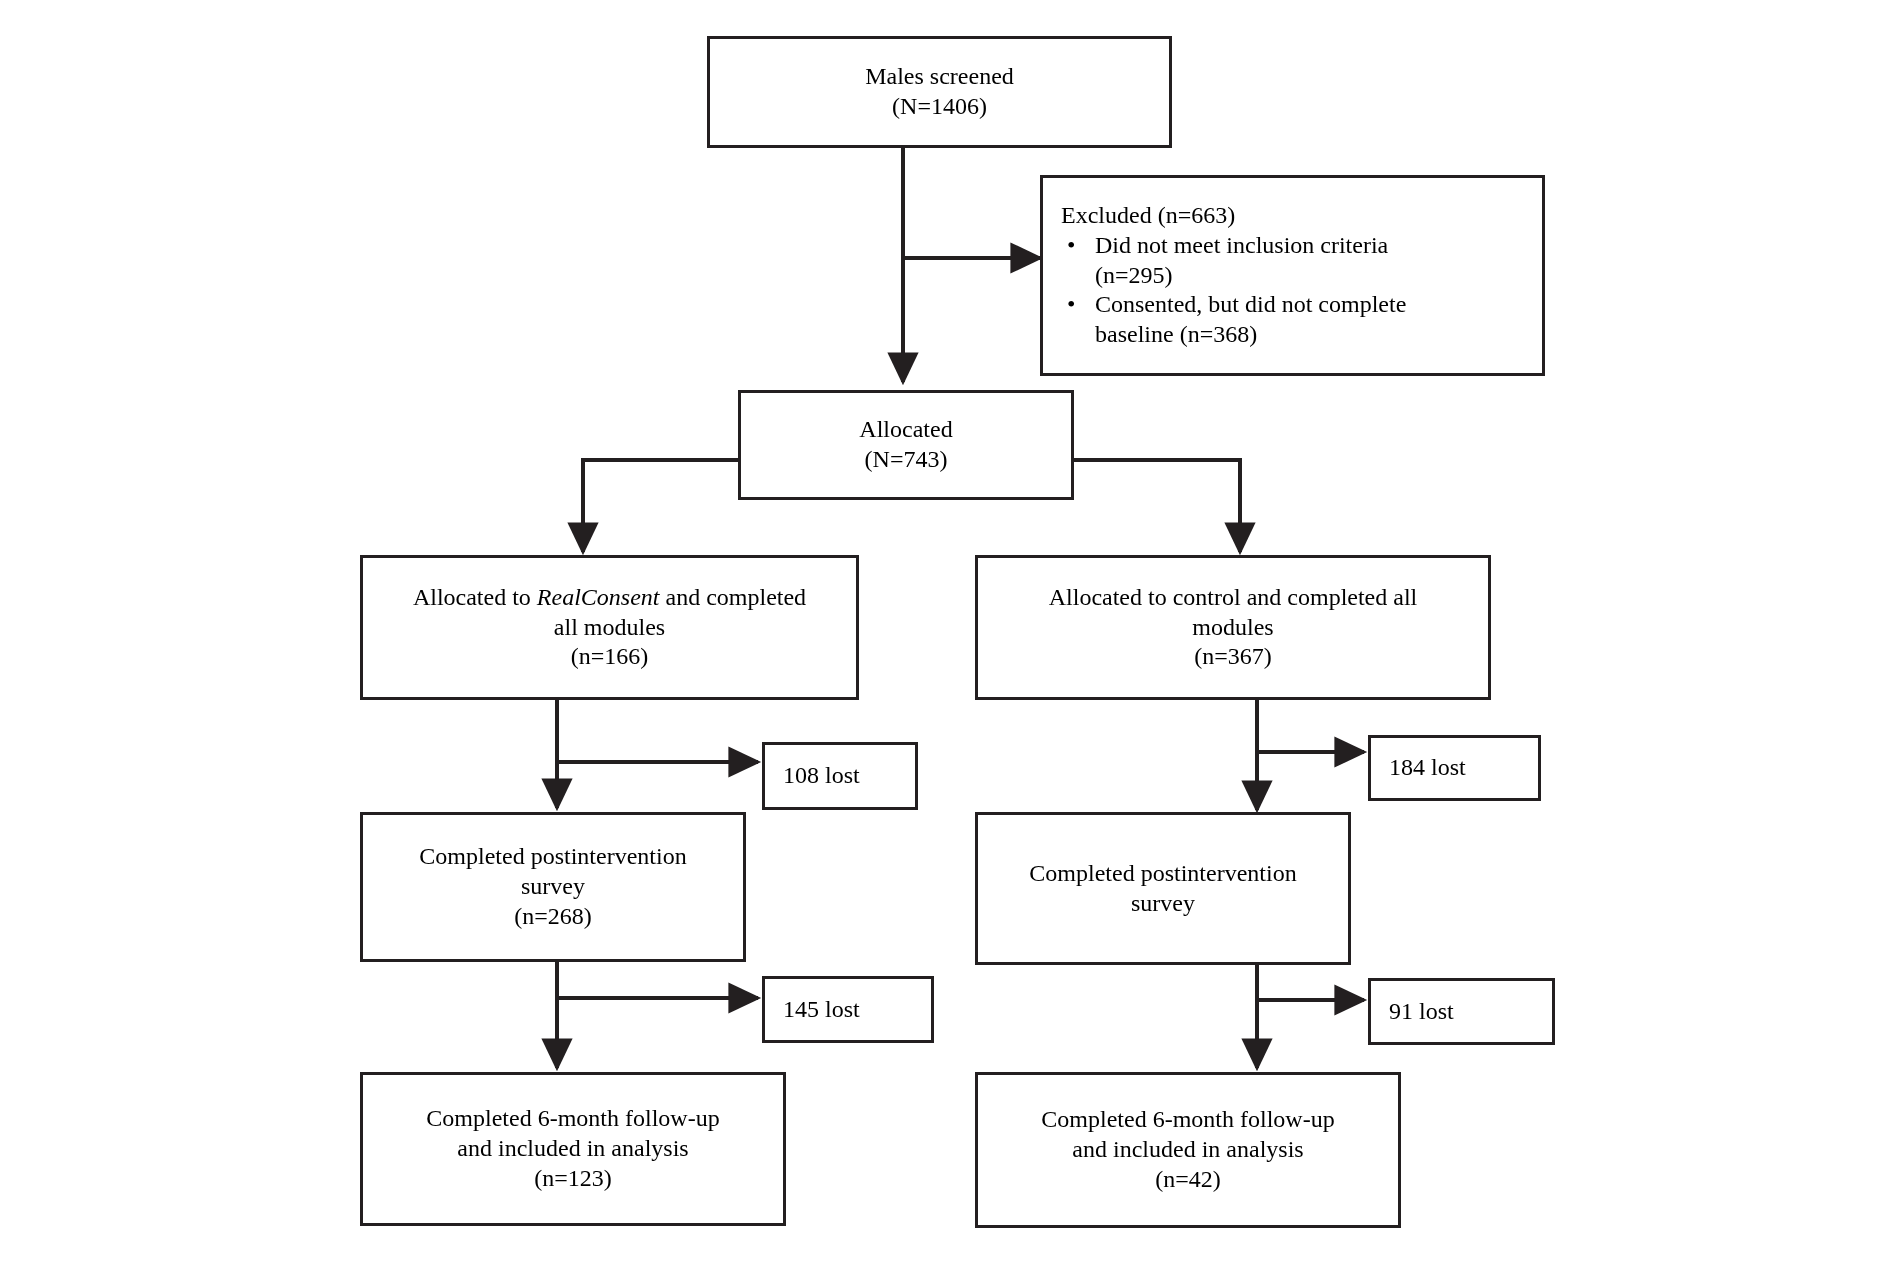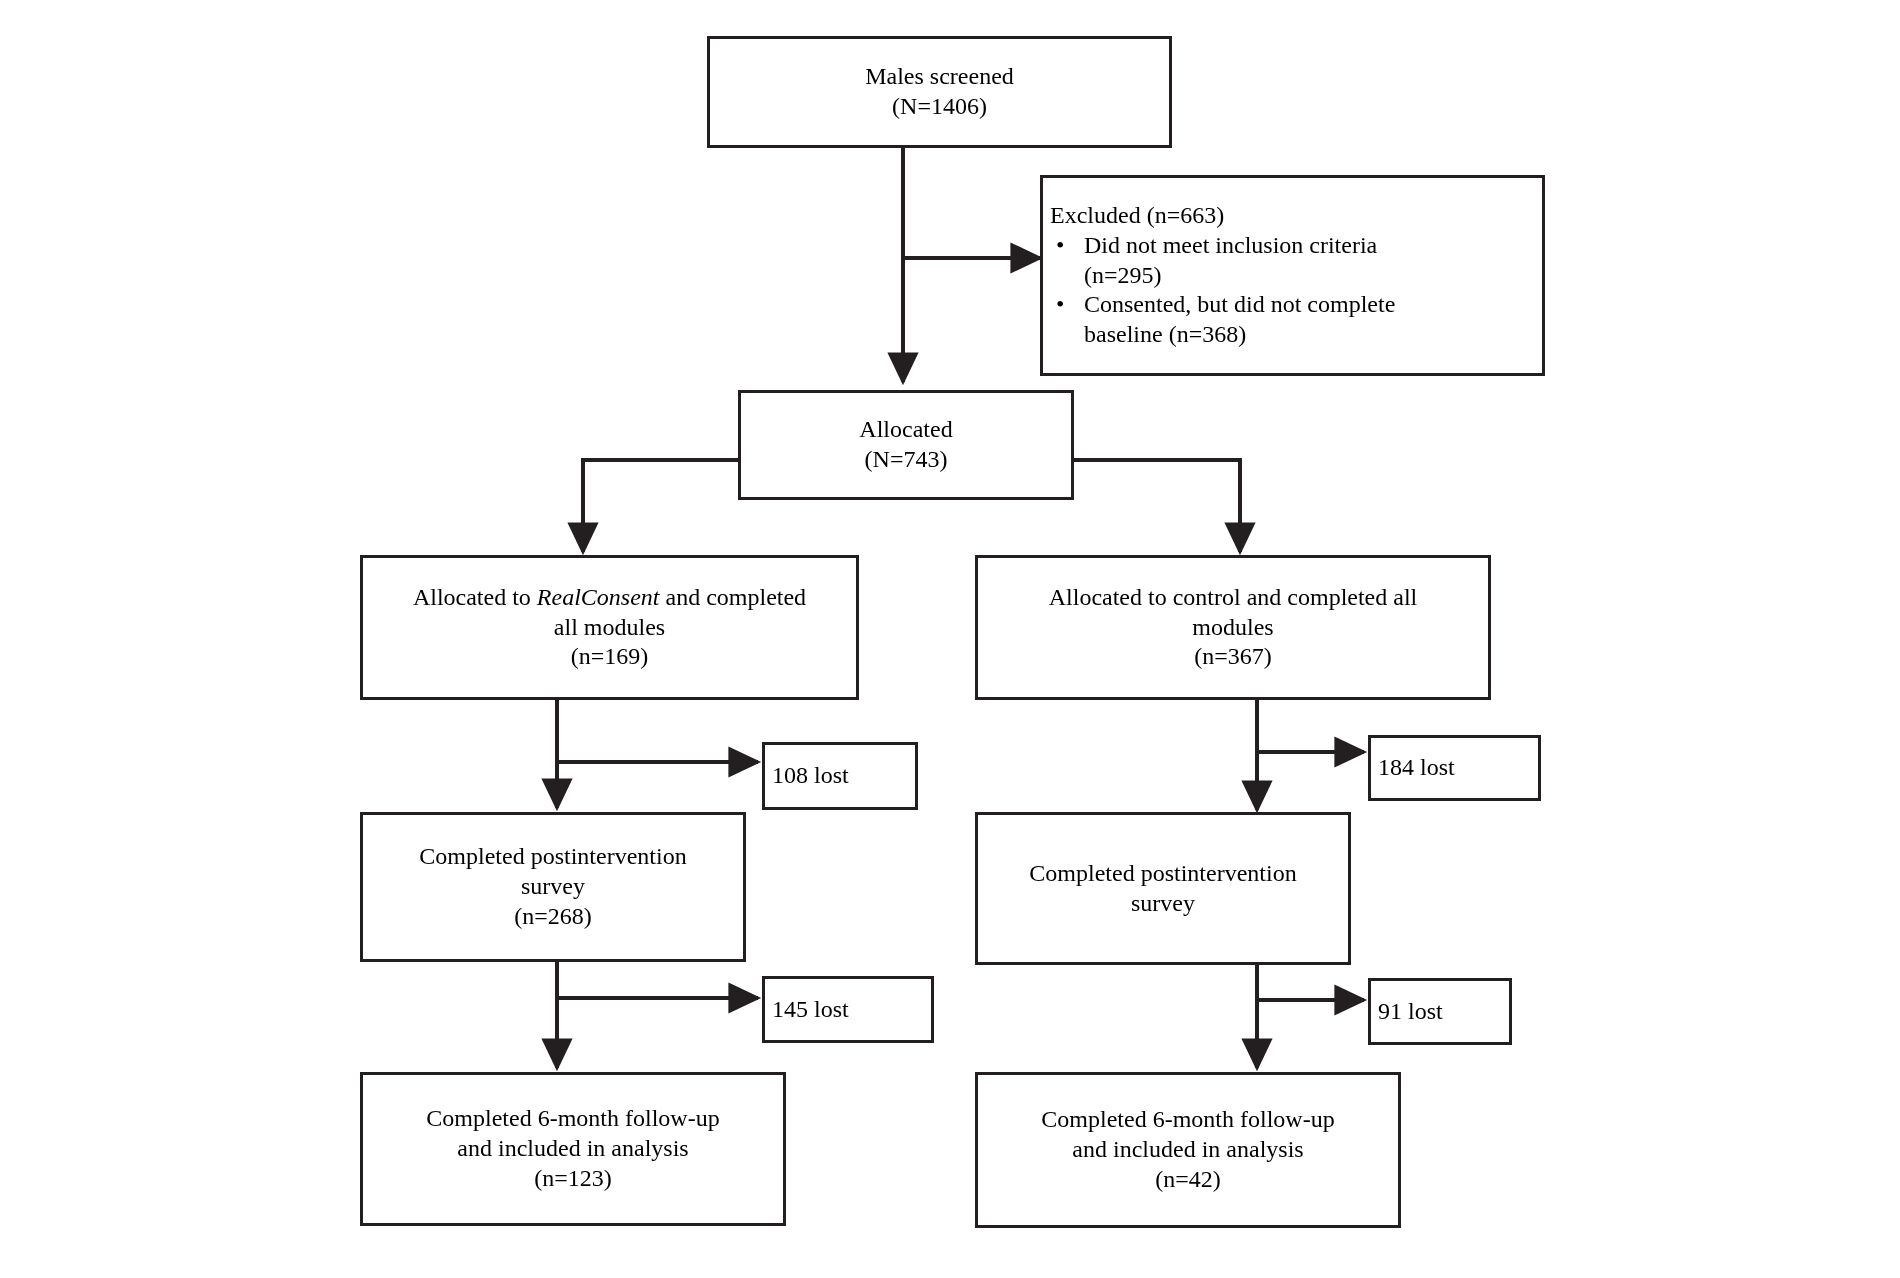--- a/index.html
+++ b/index.html
@@ -41,21 +41,21 @@
     display: block;
     width: 100%;
     padding: 0 10px;
     box-sizing: border-box;
   }
   .node-box.align-left {
     justify-content: flex-start;
     text-align: left;
   }
   .node-box.align-left .node-text {
-    padding-left: 7px;
+    padding-left: 18px;
   }
   .node-line {
     display: block;
     white-space: pre;
   }
   .ital {
     font-style: italic;
   }
   ul.excl-list {
     list-style: none;
@@ -166,21 +166,21 @@
     <span class="node-text">
       <span class="node-line">Allocated</span>
       <span class="node-line">(N=743)</span>
     </span>
   </div>
 
   <div class="node-box" style="left:360px; top:555px; width:499px; height:145px;">
     <span class="node-text">
       <span class="node-line"><span>Allocated to </span><span class="ital">RealConsent</span><span> and completed</span></span>
       <span class="node-line">all modules</span>
-      <span class="node-line">(n=169)</span>
+      <span class="node-line">(n=166)</span>
     </span>
   </div>
 
   <div class="node-box" style="left:975px; top:555px; width:516px; height:145px;">
     <span class="node-text">
       <span class="node-line">Allocated to control and completed all</span>
       <span class="node-line">modules</span>
       <span class="node-line">(n=367)</span>
     </span>
   </div>
@@ -205,21 +205,21 @@
     <span class="node-text">
       <span class="node-line">Completed postintervention</span>
       <span class="node-line">survey</span>
     </span>
   </div>
 
   <div class="node-box align-left" style="left:762px; top:976px; width:172px; height:67px;font-family:Liberation Serif, serif;">
     <span class="node-text">145 lost</span>
   </div>
 
-  <div class="node-box align-left" style="left:1368px; top:978px; width:144px; height:67px;">
+  <div class="node-box align-left" style="left:1368px; top:978px; width:187px; height:67px;">
     <span class="node-text">91 lost</span>
   </div>
 
   <div class="node-box" style="left:360px; top:1072px; width:426px; height:154px;">
     <span class="node-text">
       <span class="node-line">Completed 6-month follow-up</span>
       <span class="node-line">and included in analysis</span>
       <span class="node-line">(n=123)</span>
     </span>
   </div>

